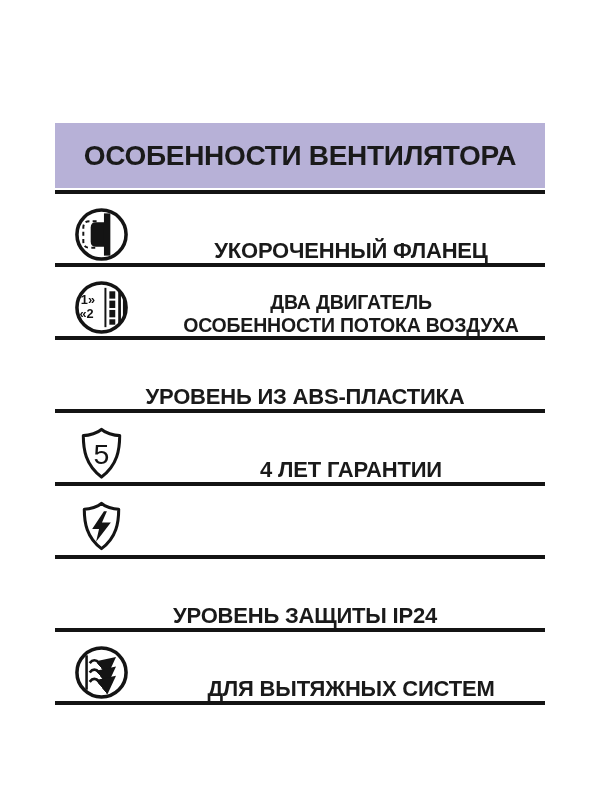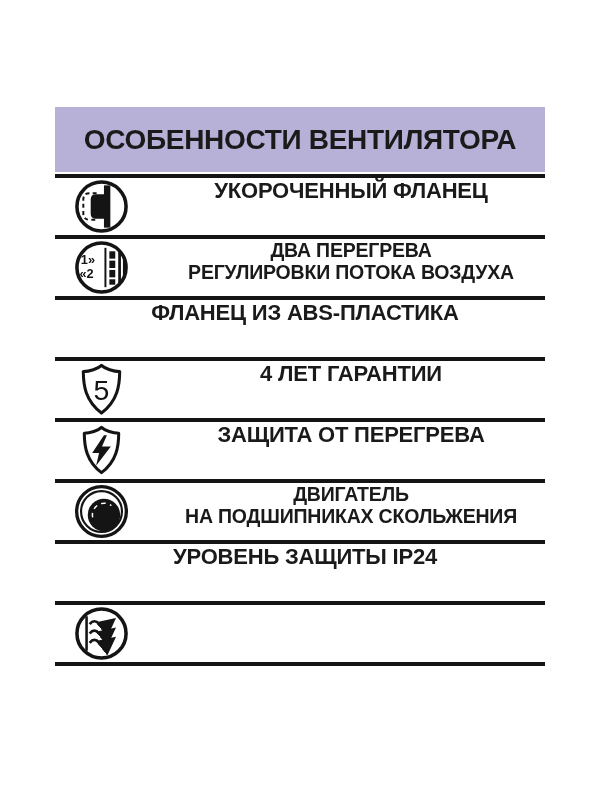--- a/index.html
+++ b/index.html
@@ -19,23 +19,23 @@
     margin-bottom:2px;
   }
   .header .title {
     font-size:28px; font-weight:bold; letter-spacing:-0.3px;
     white-space:nowrap;
   }
 
   .rows { border-top:4px solid #141414; }
   .row {
     box-sizing:border-box;
-    height:61px;
+    height:73px;
     border-bottom:4px solid #141414;
-    display:flex; align-items:flex-start;
+    display:flex; align-items:flex-end;
   }
   .icon-cell {
     width:92px; min-width:92px;
     display:flex; align-items:center; justify-content:center;
   }
   .text-cell {
     flex:1;
     text-align:center;
     padding-left:14px; padding-right:4px;
     font-weight:bold;
@@ -48,21 +48,21 @@
 
   svg { display:block; }
   svg text { font-family:"Liberation Sans", sans-serif; fill:#141414; }
 </style>
 </head>
 <body>
 
 <div class="poster">
   <div class="card">
 
-    <div class="header" style="background-color: rgb(183, 177, 215);">
+    <div class="header" style="background-color: rgb(183, 177, 215); margin-top: 16px;">
       <div class="title">ОСОБЕННОСТИ ВЕНТИЛЯТОРА</div>
     </div>
 
     <div class="rows">
 
       <div class="row">
         <div class="icon-cell">
           <svg width="57" height="57" viewBox="0 0 58 58">
             <circle cx="29" cy="29" r="25" fill="none" stroke="#141414" stroke-width="3.6"></circle>
             <path d="M24 15.5 L17 15.5 Q10.5 15.5 10.5 22 L10.5 36 Q10.5 42.5 17 42.5 L24 42.5" fill="none" stroke="#141414" stroke-width="2" stroke-dasharray="4 3.2"></path>
@@ -91,28 +91,28 @@
             <rect x="37" y="31.5" width="6" height="7.5" fill="#141414"></rect>
             <rect x="37" y="41" width="6" height="5.5" fill="#141414"></rect>
             <g clip-path="url(#clip-r2)">
               <rect x="46" y="2" width="12" height="54" fill="#141414"></rect>
               <rect x="48.8" y="2" width="2" height="54" fill="#ffffff"></rect>
             </g>
             <circle cx="29" cy="29" r="25" fill="none" stroke="#141414" stroke-width="3.6"></circle>
           </svg>
         </div>
         <div class="text-cell double">
-          <span class="text-line">ДВА ПЕРЕГРЕВА</span>
-          <span class="text-line">РЕГУЛИРОВКИ ПОТОКА ВОЗДУХА</span>
+          <span class="text-line">ДВА ДВИГАТЕЛЬ</span>
+          <span class="text-line">ОСОБЕННОСТИ ПОТОКА ВОЗДУХА</span>
         </div>
       </div>
 
       <div class="row">
         <div class="text-cell single">
-          <span class="text-line">ФЛАНЕЦ ИЗ ABS-ПЛАСТИКА</span>
+          <span class="text-line">УРОВЕНЬ ИЗ ABS-ПЛАСТИКА</span>
         </div>
       </div>
 
       <div class="row">
         <div class="icon-cell">
           <svg width="57" height="57" viewBox="0 0 58 58">
             <path d="M29 4.5 C25.5 8 16.5 10.8 10.5 10.8 C10.5 24.5 12.5 40.5 29 53 C45.5 40.5 47.5 24.5 47.5 10.8 C41.5 10.8 32.5 8 29 4.5 Z" fill="none" stroke="#141414" stroke-width="3.1" stroke-linejoin="round"></path>
             <text x="29" y="39.5" text-anchor="middle" font-size="29">5</text>
           </svg>
         </div>
@@ -121,39 +121,22 @@
         </div>
       </div>
 
       <div class="row">
         <div class="icon-cell">
           <svg width="57" height="57" viewBox="0 0 58 58">
             <path d="M29 5.5 C25.7 8.8 17.2 11.4 11.5 11.4 C11.5 24.5 13.5 39.8 29 51.5 C44.5 39.8 46.5 24.5 46.5 11.4 C40.8 11.4 32.3 8.8 29 5.5 Z" fill="none" stroke="#141414" stroke-width="3.1" stroke-linejoin="round"></path>
             <path d="M31.5 13.5 L19.5 31.5 L26.5 31.5 L23.5 44.5 L38.5 25 L29.5 25 L34.5 13.5 Z" fill="#141414"></path>
           </svg>
         </div>
-        <div class="text-cell single">
-          <span class="text-line">ЗАЩИТА ОТ ПЕРЕГРЕВА</span>
-        </div>
       </div>
 
-      <div class="row">
-        <div class="icon-cell">
-          <svg width="57" height="57" viewBox="0 0 58 58">
-            <circle cx="29" cy="29" r="25.3" fill="none" stroke="#141414" stroke-width="3.4"></circle>
-            <circle cx="29" cy="29" r="20.8" fill="none" stroke="#141414" stroke-width="2.2"></circle>
-            <circle cx="31.5" cy="32.5" r="16.5" fill="#141414"></circle>
-            <path d="M20 35 A 12 12 0 0 1 39 23" fill="none" stroke="#ffffff" stroke-width="1.5" stroke-dasharray="4.5 4.5"></path>
-          </svg>
-        </div>
-        <div class="text-cell double">
-          <span class="text-line">ДВИГАТЕЛЬ</span>
-          <span class="text-line">НА ПОДШИПНИКАХ СКОЛЬЖЕНИЯ</span>
-        </div>
-      </div>
 
       <div class="row">
         <div class="text-cell single">
           <span class="text-line">УРОВЕНЬ ЗАЩИТЫ IP24</span>
         </div>
       </div>
 
       <div class="row">
         <div class="icon-cell">
           <svg width="57" height="57" viewBox="0 0 58 58">
@@ -162,17 +145,20 @@
                 <path d="M0 0 L7 3.5 L0 7 Z" fill="#141414"></path>
               </marker>
             </defs>
             <circle cx="29" cy="29" r="25" fill="none" stroke="#141414" stroke-width="3.6"></circle>
             <rect x="12.5" y="11.5" width="2.6" height="35" fill="#141414"></rect>
             <path d="M17 19.5 C20 15.5 23.5 15.5 26.5 19.5 C29.5 23.5 33 23.5 36 19.5 L38.5 17.5" fill="none" stroke="#141414" stroke-width="2.7" marker-end="url(#arrow-head)"></path>
             <path d="M17 29 C20 25 23.5 25 26.5 29 C29.5 33 33 33 36 29 L38.5 27" fill="none" stroke="#141414" stroke-width="2.7" marker-end="url(#arrow-head)"></path>
             <path d="M17 38.5 C20 34.5 23.5 34.5 26.5 38.5 C29.5 42.5 33 42.5 36 38.5 L38.5 36.5" fill="none" stroke="#141414" stroke-width="2.7" marker-end="url(#arrow-head)"></path>
           </svg>
         </div>
+        <div class="text-cell single">
+          <span class="text-line">ДЛЯ ВЫТЯЖНЫХ СИСТЕМ</span>
+        </div>
       </div>
 
     </div>
   </div>
 </div>
 
 </body></html>

